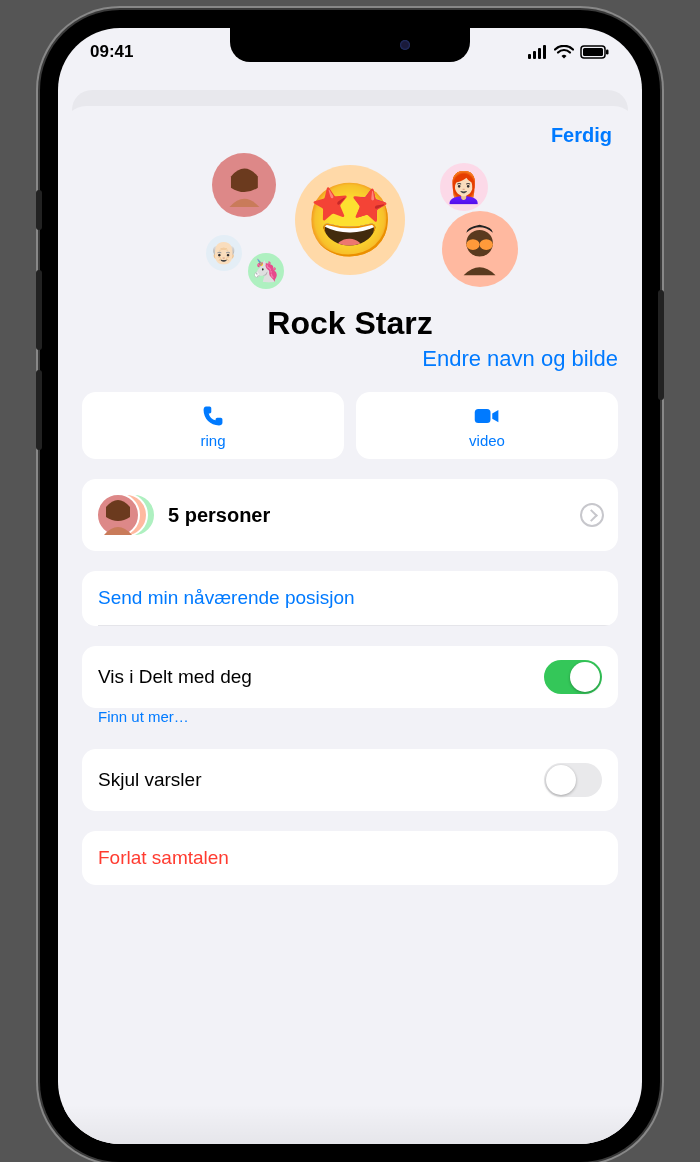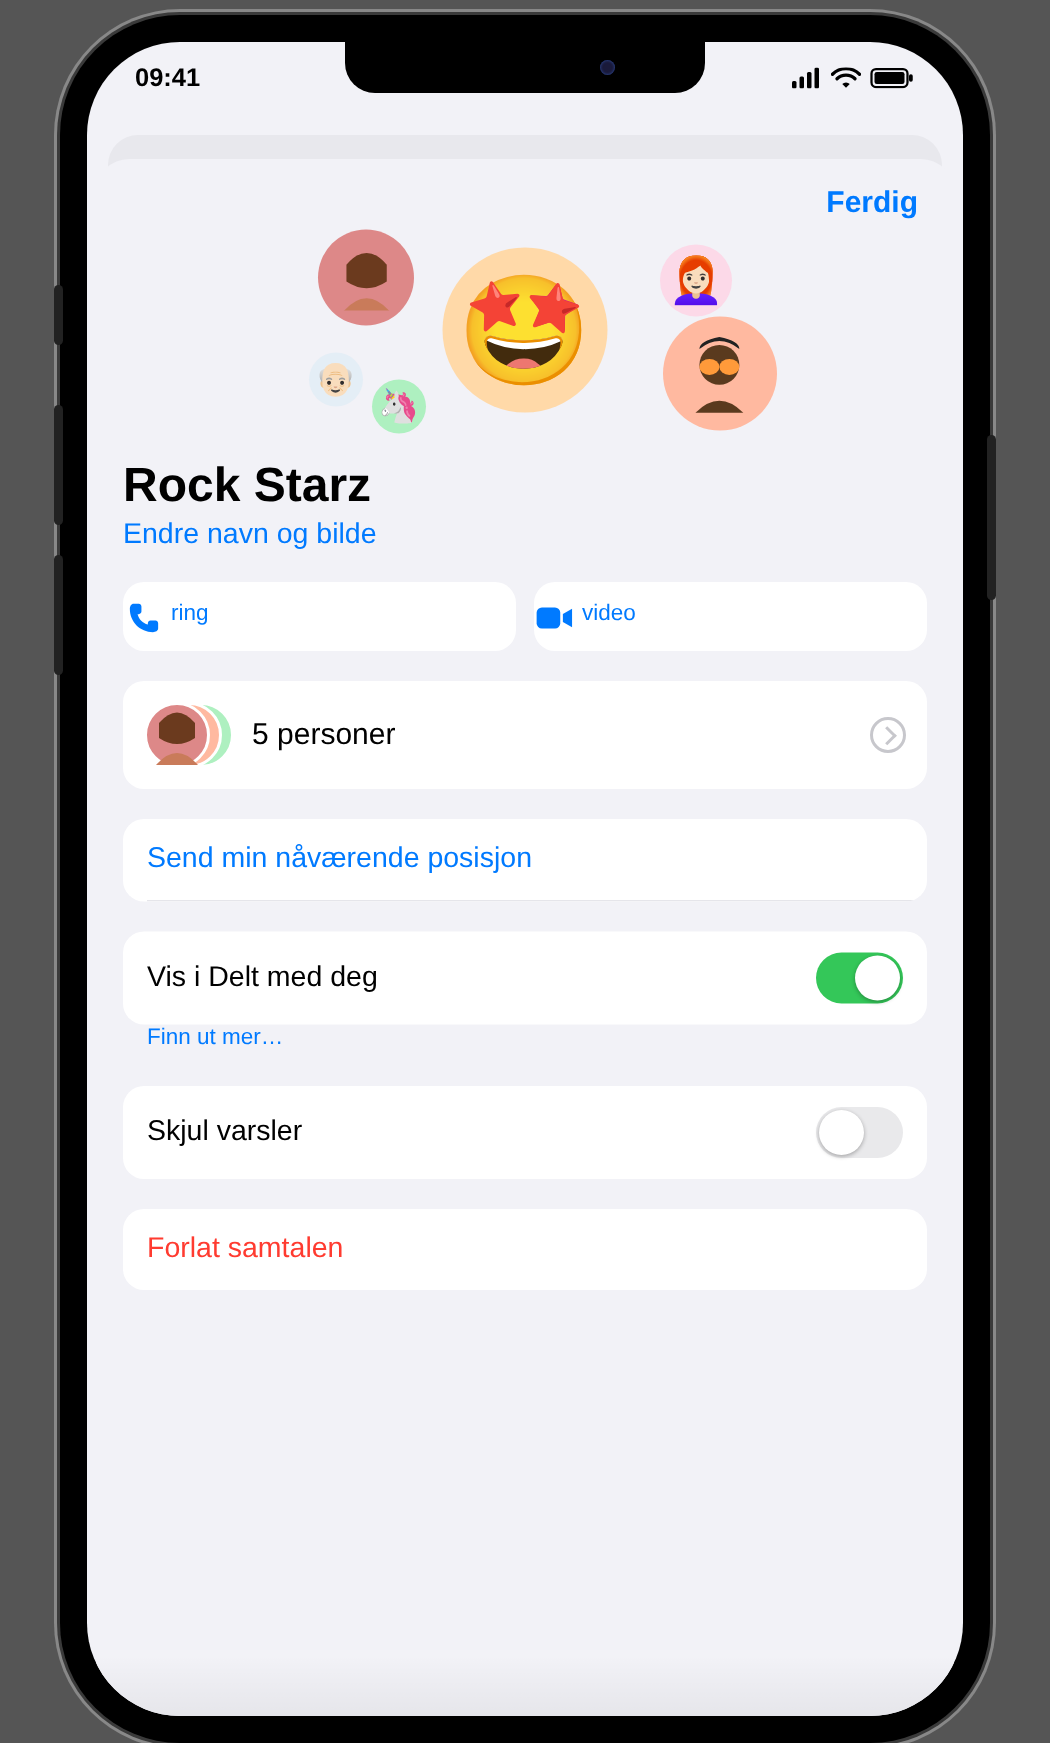--- a/index.html
+++ b/index.html
@@ -79,41 +79,41 @@
   }
   .av { position:absolute; border-radius:50%; display:flex; align-items:center; justify-content:center; }
   .av-main { width:110px; height:110px; left:50%; top:12px; transform:translateX(-50%); background:#ffd9a8; font-size:72px; }
   .av-1 { width:64px; height:64px; left:130px; top:0; background:#d88; overflow:hidden;}
   .av-2 { width:36px; height:36px; left:124px; top:82px; background:#e4eef6; font-size:22px;}
   .av-3 { width:36px; height:36px; left:166px; top:100px; background:#aef0c0; font-size:22px;}
   .av-4 { width:48px; height:48px; right:130px; top:10px; background:#fcd9e8; font-size:30px;}
   .av-5 { width:76px; height:76px; right:100px; top:58px; background:#ffb9a0; font-size:50px;}
   .av svg{width:70%;height:70%;}
 
-  .group-title { font-size:32px; font-weight:700; color:#000; margin-top:2px;}
-  .edit-link { text-align:left; color:#007aff; font-size:19px; margin-top:4px; }
+  .group-title { text-align:center; font-size:32px; font-weight:700; color:#000; margin-top:2px;}
+  .edit-link { text-align:right; color:#007aff; font-size:22px; margin-top:4px; }
 
   .action-row { display:flex; gap:12px; margin-top:20px;}
   .action-btn {
     flex:1; background:#fff; border-radius:14px; padding:12px 0 10px 0;
-    display:flex; flex-direction:row; gap:4px;
+    display:flex; flex-direction:column; align-items:center; gap:4px;
     border:none;
   }
   .action-btn .lbl { color:#007aff; font-size:15px; }
   .action-btn svg { width:28px; height:24px; }
 
   .card { background:#fff; border-radius:14px; margin-top:20px; overflow:hidden;}
   .people-row { display:flex; align-items:center; padding:12px 14px; gap:12px;}
   .people-avs { position:relative; width:60px; height:48px; flex-shrink:0;}
   .pav{position:absolute; width:44px; height:44px; border-radius:50%; border:2px solid #fff;}
   .pav1{left:16px; top:2px; background:#aef0c0;}
   .pav2{left:8px; top:2px; background:#ffb9a0;}
   .pav3{left:0; top:2px; background:#d88;}
   .people-text { flex:1; min-width:0;}
-  .people-title { font-size:20px; font-weight:400; color:#000;}
+  .people-title { font-size:20px; font-weight:700; color:#000;}
   .people-sub { font-size:17px; color:#8a8a8e; white-space:nowrap; overflow:hidden; text-overflow:ellipsis;}
   .chev { width:24px; height:24px; border:2px solid #c7c7cc; border-radius:50%; display:flex; align-items:center; justify-content:center; flex-shrink:0;}
   .chev::after{content:""; width:7px; height:7px; border-right:2px solid #c7c7cc; border-top:2px solid #c7c7cc; transform:rotate(45deg); margin-left:-2px;}
 
   .list-row { padding:16px 16px; font-size:19px; }
   .link-row { color:#007aff; }
   .sep { height:1px; background:#e5e5ea; margin-left:16px;}
   .toggle-row { display:flex; align-items:center; justify-content:space-between; padding:14px 16px; font-size:19px; color:#000;}
   .footer-note { font-size:15px; color:#8a8a8e; padding:8px 16px 0 16px; line-height:1.35;}
   .footer-link { color:#007aff; font-size:15px; padding:0 16px 4px 16px;}

